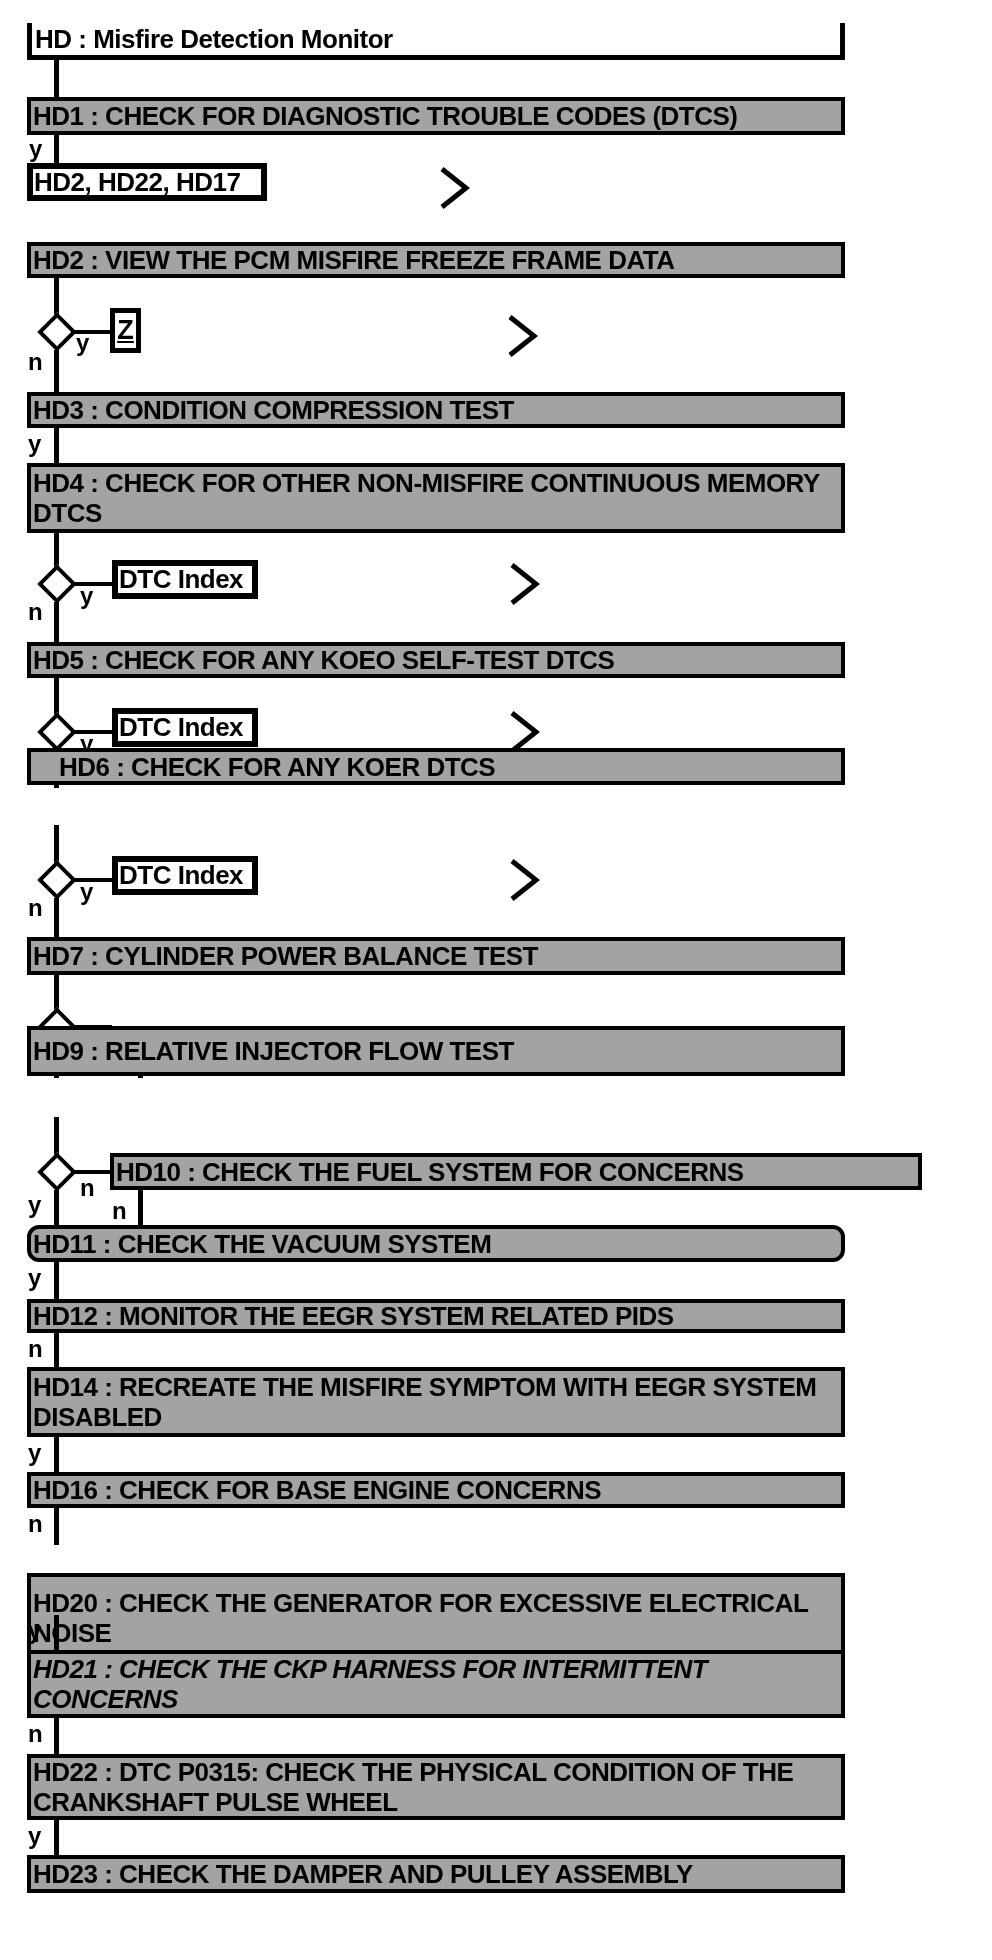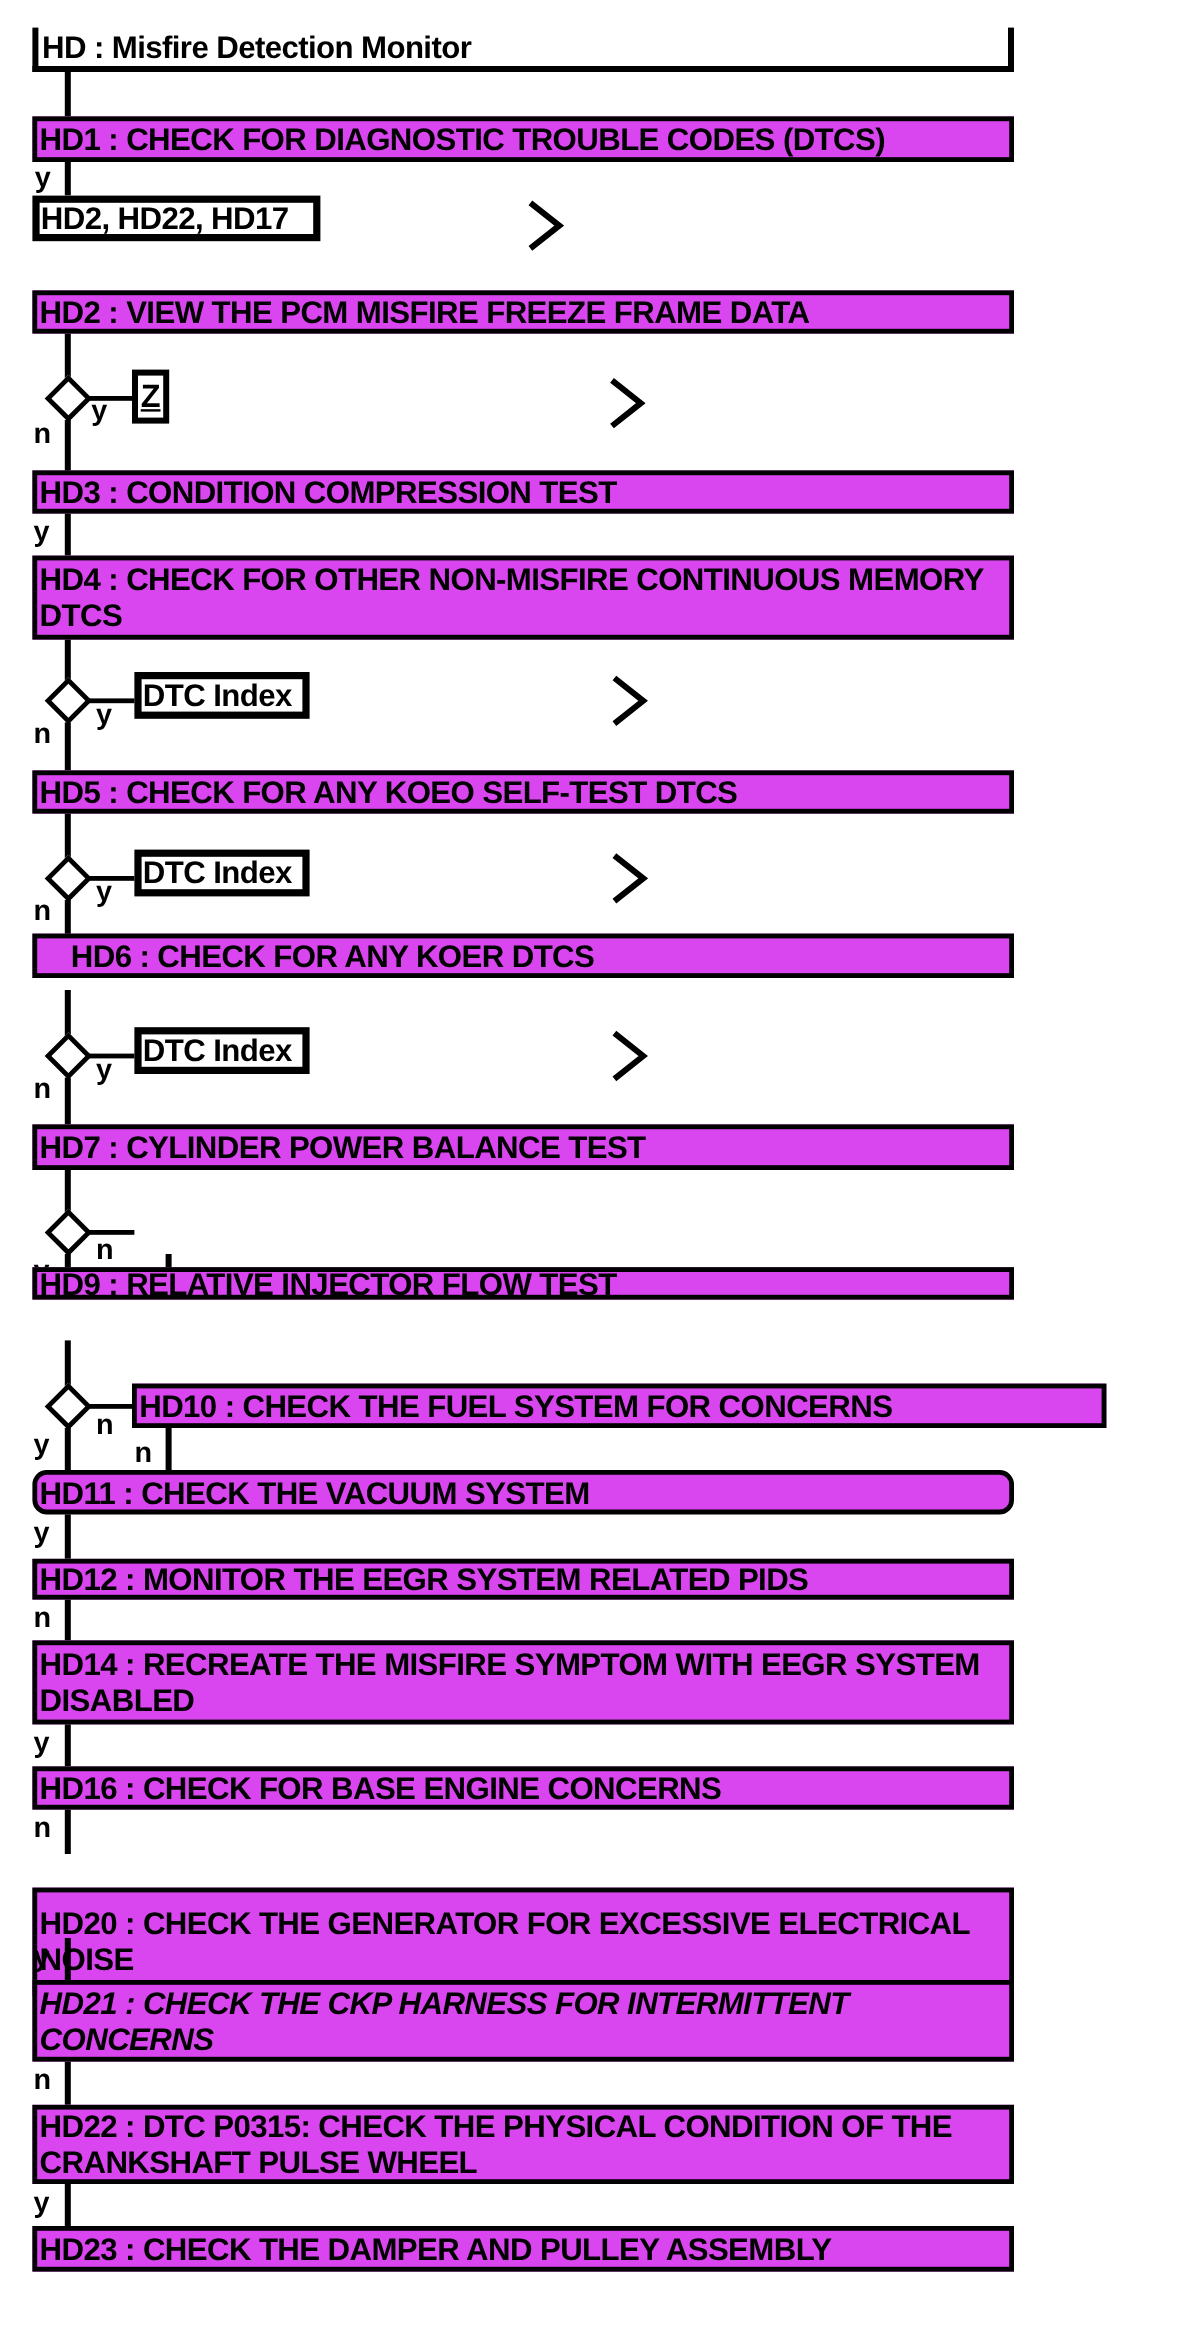--- a/index.html
+++ b/index.html
@@ -11,21 +11,21 @@
   
   .title{
     position:absolute;left:27px;top:23px;width:818px;height:37px;
     border-left:5px solid #000;border-right:5px solid #000;border-bottom:5px solid #000;
     box-sizing:border-box;display:flex;align-items:center;
     font-size:26px;letter-spacing:-0.5px;padding-left:3px;
   }
   
   .box{
     position:absolute;left:27px;width:818px;
-    border:4px solid #000;box-sizing:border-box;background:#d946ef;
+    border:4px solid #000;box-sizing:border-box;background:#a3a3a3;
     display:flex;align-items:center;
     font-size:26px;line-height:30px;letter-spacing:-0.5px;padding-left:2px;
   }
   .box.wide{left:110px;width:812px;}
   
   .refbox{
     position:absolute;border:6px solid #000;box-sizing:border-box;background:#fff;
     display:flex;align-items:center;font-size:26px;letter-spacing:-0.5px;padding-left:1px;
   }
   .zbox{
@@ -98,21 +98,21 @@
   <div class="diamond" style="left:43px;top:718px;"></div>
   <div class="hline" style="left:72px;top:730px;width:42px;"></div>
   <div class="refbox" style="left:112px;top:708px;width:146px;height:39px;">DTC Index</div>
   <div class="lbl" style="left:80px;top:732px;">y</div>
   <svg class="chev" style="left:508px;top:710px;" width="32" height="44" viewBox="0 0 32 44">
     <polyline points="4,3 28,22 4,41" fill="none" stroke="#000" stroke-width="5"></polyline>
   </svg>
   <div class="lbl" style="left:28px;top:748px;">n</div>
   <div class="vline" style="top:750px;height:38px;"></div>
 
-  <div class="box" style="top:778px;height:37px;padding-left:28px;">HD6 : CHECK FOR ANY KOER DTCS</div>
+  <div class="box" style="top:748px;height:37px;padding-left:28px;">HD6 : CHECK FOR ANY KOER DTCS</div>
 
   <div class="vline" style="top:825px;height:41px;"></div>
   <div class="diamond" style="left:43px;top:866px;"></div>
   <div class="hline" style="left:72px;top:878px;width:42px;"></div>
   <div class="refbox" style="left:112px;top:856px;width:146px;height:39px;">DTC Index</div>
   <div class="lbl" style="left:80px;top:880px;">y</div>
   <svg class="chev" style="left:508px;top:858px;" width="32" height="44" viewBox="0 0 32 44">
     <polyline points="4,3 28,22 4,41" fill="none" stroke="#000" stroke-width="5"></polyline>
   </svg>
   <div class="lbl" style="left:28px;top:896px;">n</div>
@@ -121,21 +121,21 @@
   <div class="box" style="top:937px;height:38px;">HD7 : CYLINDER POWER BALANCE TEST</div>
   <div class="vline" style="top:975px;height:38px;"></div>
   <div class="diamond" style="left:43px;top:1013px;"></div>
   <div class="hline" style="left:72px;top:1025px;width:40px;"></div>
   <div class="lbl" style="left:80px;top:1030px;">n</div>
   <div class="lbl" style="left:28px;top:1048px;">y</div>
   <div class="vline" style="top:1045px;height:33px;"></div>
   <div class="lbl" style="left:112px;top:1054px;">n</div>
   <div class="vline n2" style="top:1045px;height:33px;"></div>
 
-  <div class="box" style="top:1056px;height:27px;">HD9 : RELATIVE INJECTOR FLOW TEST</div>
+  <div class="box" style="top:1026px;height:50px;">HD9 : RELATIVE INJECTOR FLOW TEST</div>
   <div class="vline" style="top:1117px;height:41px;"></div>
   <div class="diamond" style="left:43px;top:1158px;"></div>
   <div class="hline" style="left:72px;top:1170px;width:40px;"></div>
   <div class="box wide" style="top:1153px;height:37px;">HD10 : CHECK THE FUEL SYSTEM FOR CONCERNS</div>
   <div class="lbl" style="left:80px;top:1176px;">n</div>
   <div class="lbl" style="left:28px;top:1193px;">y</div>
   <div class="vline" style="top:1190px;height:35px;"></div>
   <div class="lbl" style="left:112px;top:1199px;">n</div>
   <div class="vline n2" style="top:1190px;height:35px;"></div>
 

